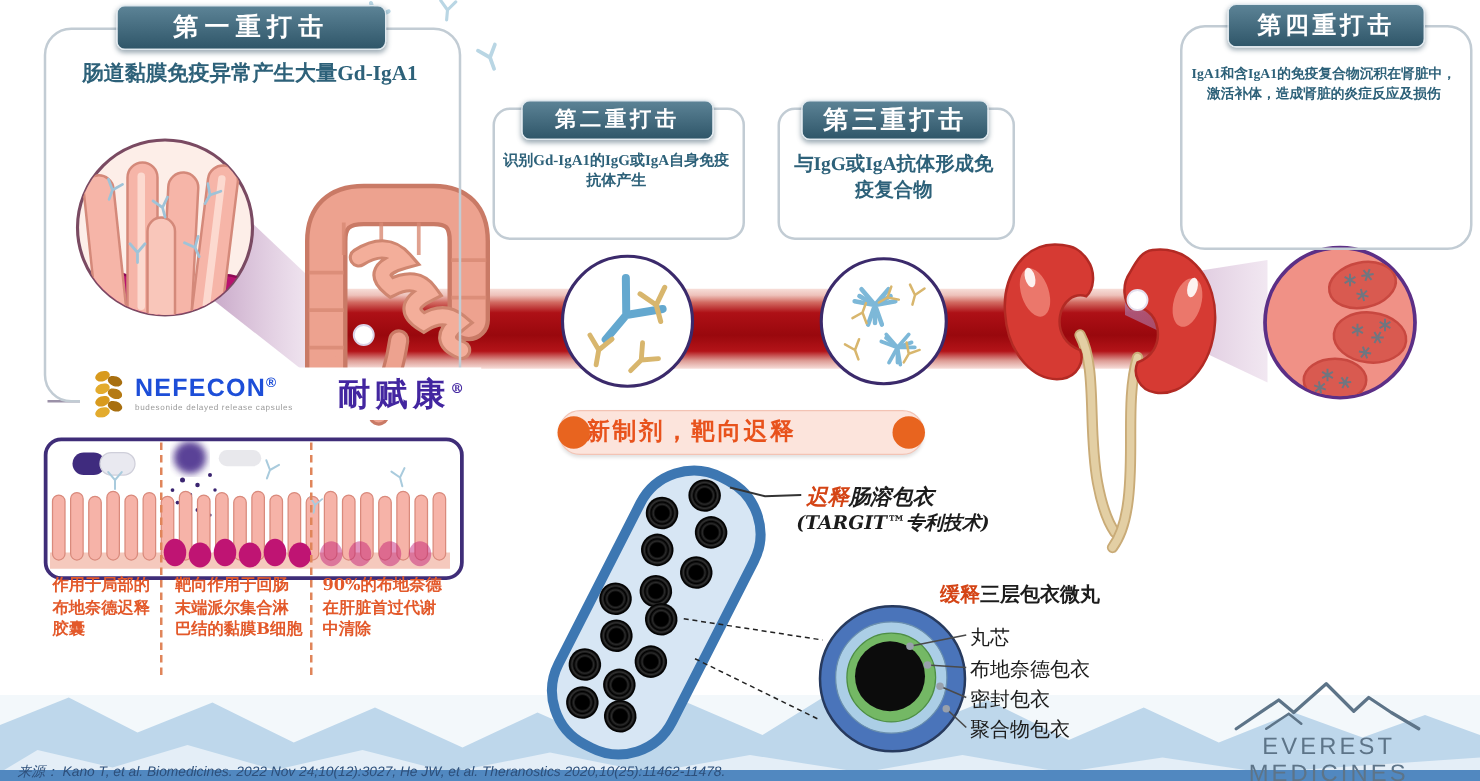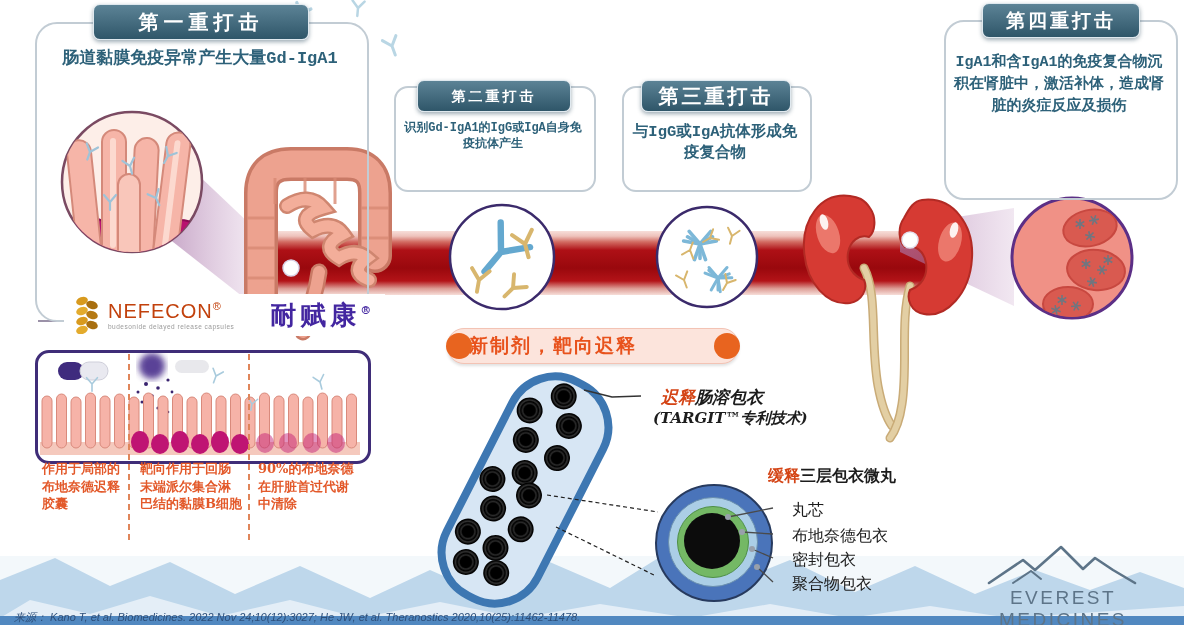--- a/index.html
+++ b/index.html
@@ -6,51 +6,51 @@
   .stage{position:relative;width:1184px;height:625px;background:#ffffff;overflow:hidden;
          font-family:"Liberation Sans",sans-serif;}
   svg{display:block;}
   
   .card{position:absolute;border:2px solid #c2ccd4;background:transparent;z-index:3;}
   .hit-header{position:absolute;z-index:4;background:linear-gradient(#5c8396,#2f5669);
       border:1px solid #dfe8ee;border-radius:7px;box-shadow:0 2px 4px rgba(40,70,90,.45);
       color:#fff;font-weight:bold;text-align:center;
       font-family:Liberation Sans, sans-serif;letter-spacing:5px;}
   .hit-body{position:absolute;z-index:4;color:#2d6179;font-weight:bold;text-align:center;
-      font-family:Liberation Mono, monospace;line-height:1.35;}
+      font-family:Liberation Serif, serif;line-height:1.35;}
   
   .banner{position:absolute;left:447px;top:328px;width:290px;height:34px;border-radius:17px;
       background:#fce4dc;border:1px solid #f3c3b4;z-index:3;box-shadow:0 2px 3px rgba(0,0,0,.12);}
   .banner .dot{position:absolute;width:26px;height:26px;border-radius:50%;background:#e8641f;top:4px;}
   .banner .txt{width:100%;text-align:left;line-height:33px;color:#e8521c;font-weight:bold;
       font-size:19px;letter-spacing:2px;font-family:"DejaVu Serif","Liberation Serif",serif;}
   
   .rule{position:absolute;left:38px;top:320px;width:322px;height:2px;background:#9b91a8;z-index:2;}
   .nefecon{position:absolute;left:64px;top:294px;z-index:3;background:#fff;padding:2px 10px;
       display:flex;align-items:center;gap:8px;}
-  .nef-brand{color:#c2410c;font-weight:normal;font-size:20px;letter-spacing:1px;line-height:1;}
+  .nef-brand{color:#1d4ed8;font-weight:bold;font-size:20px;letter-spacing:1px;line-height:1;}
   .nef-tag{color:#9a9a9a;font-size:6.5px;letter-spacing:.5px;margin-top:2px;}
   .nef-cn{color:#4326a0;font-weight:bold;font-size:26px;letter-spacing:4px;
       font-family:"DejaVu Serif","Liberation Serif",serif;margin-left:28px;}
   .nef-reg{font-size:11px;vertical-align:super;}
   
   .pbox{position:absolute;left:35px;top:350px;width:330px;height:108px;border:3px solid #3f2d78;
       border-radius:14px;z-index:2;background:transparent;}
   .divider{position:absolute;width:0;border-left:2px dashed #e0855a;z-index:2;}
   .ocol{position:absolute;z-index:3;color:#e3592a;font-weight:bold;font-size:13px;line-height:1.35;
       font-family:"DejaVu Serif","Liberation Serif",serif;}
   
   .bigcapsule{position:absolute;left:470px;top:366px;width:94px;height:232px;border:8px solid #3d77b2;
       border-radius:52px;background:#d7e6f4;transform:rotate(27deg);z-index:2;}
   .pellet{position:absolute;width:26px;height:26px;border-radius:50%;
       background:radial-gradient(circle,#000 30%,#2b2b2b 38%,#000 48%,#333 56%,#000 66%,#1a1a1a 74%,#000 80%);}
   
   .ring{position:absolute;border-radius:50%;z-index:2;}
   
-  .lab{position:absolute;z-index:4;font-family:"DejaVu Serif","Liberation Serif",serif;color:#1c1c1c;margin-left:16px;}
+  .lab{position:absolute;z-index:4;font-family:"DejaVu Serif","Liberation Serif",serif;color:#1c1c1c;}
   .em-orange{color:#d44415;}
   .coat1{left:645px;top:386px;font-size:17px;font-weight:bold;font-style:italic;}
   .coat2{left:637px;top:409px;font-size:15px;font-weight:bold;font-style:italic;}
   .pellet-title{left:752px;top:466px;font-size:16px;font-weight:bold;}
   .layer{left:776px;font-size:16px;}
   
   .citation{position:absolute;left:14px;top:600px;z-index:6;font-size:11px;font-style:italic;
       color:#2d4f7a;margin-top:10px;}
   .everest{position:absolute;left:955px;top:543px;width:216px;z-index:6;text-align:center;}
   .everest .name{color:#5d7488;font-size:19px;letter-spacing:2.5px;margin-top:-2px;}
@@ -294,30 +294,30 @@
         </g>
       </g>
     </g>
   </svg>
 
   <div class="card" style="left:35px;top:22px;width:330px;height:296px;border-radius:22px;"></div>
   <div class="hit-header" style="left:93px;top:4px;width:214px;height:34px;line-height:34px;font-size:20px;"><span>第一重打击</span></div>
   <div class="hit-body" style="left:50px;top:48px;width:300px;font-size:17px;">肠道黏膜免疫异常产生大量Gd-IgA1</div>
 
   <div class="card" style="left:394px;top:86px;width:198px;height:102px;border-radius:14px;"></div>
-  <div class="hit-header" style="left:417px;top:80px;width:152px;height:30px;line-height:30px;font-size:14px;letter-spacing:3px;"><span>第二重打击</span></div>
+  <div class="hit-header" style="left:417px;top:80px;width:152px;height:30px;line-height:30px;font-size:17px;letter-spacing:3px;"><span>第二重打击</span></div>
   <div class="hit-body" style="left:400px;top:120px;width:186px;font-size:12px;">识别Gd-IgA1的IgG或IgA自身免疫抗体产生</div>
 
   <div class="card" style="left:622px;top:86px;width:186px;height:102px;border-radius:14px;"></div>
   <div class="hit-header" style="left:641px;top:80px;width:148px;height:30px;line-height:30px;font-size:20px;letter-spacing:3px;"><span>第三重打击</span></div>
   <div class="hit-body" style="left:628px;top:122px;width:174px;font-size:15.5px;">与IgG或IgA抗体形成免疫复合物</div>
 
   <div class="card" style="left:944px;top:20px;width:230px;height:176px;border-radius:20px;"></div>
   <div class="hit-header" style="left:982px;top:3px;width:156px;height:33px;line-height:33px;font-size:19px;letter-spacing:3px;"><span>第四重打击</span></div>
-  <div class="hit-body" style="left:953px;top:52px;width:212px;font-size:15px;line-height:1.45;">IgA1和含IgA1的免疫复合物沉积在肾脏中，激活补体，造成肾脏的炎症反应及损伤</div>
+  <div class="hit-body" style="left:953px;top:52px;width:212px;font-size:11px;line-height:1.45;">IgA1和含IgA1的免疫复合物沉积在肾脏中，激活补体，造成肾脏的炎症反应及损伤</div>
 
   <div class="rule"></div>
   <div class="nefecon">
     <svg width="26" height="38" viewBox="0 0 26 38">
       <g>
         <ellipse cx="8" cy="5" rx="6" ry="4" fill="#d89a1e" transform="rotate(-20 8 5)"></ellipse>
         <ellipse cx="18" cy="9" rx="6" ry="4" fill="#a86f10" transform="rotate(20 18 9)"></ellipse>
         <ellipse cx="8" cy="15" rx="6" ry="4" fill="#e3ab2d" transform="rotate(-20 8 15)"></ellipse>
         <ellipse cx="18" cy="19" rx="6" ry="4" fill="#b57a14" transform="rotate(20 18 19)"></ellipse>
         <ellipse cx="8" cy="25" rx="6" ry="4" fill="#d89a1e" transform="rotate(-20 8 25)"></ellipse>

